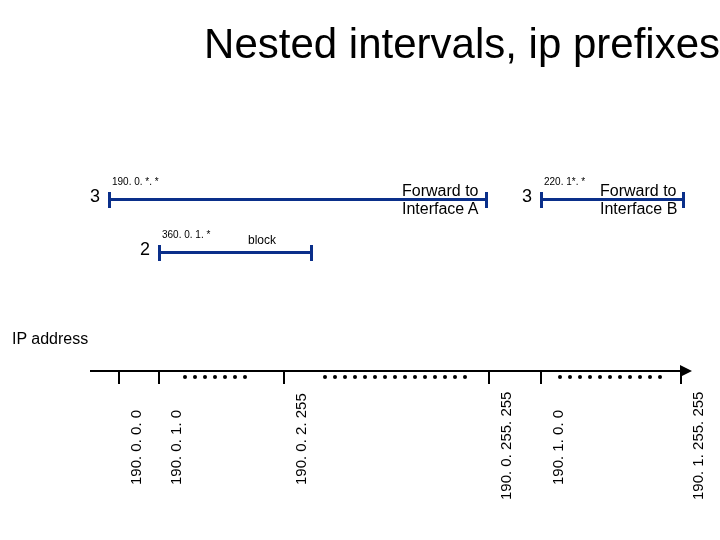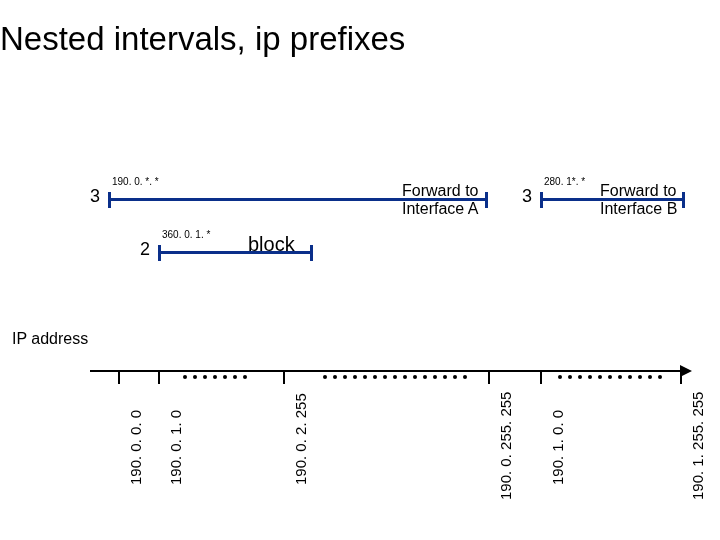--- a/index.html
+++ b/index.html
@@ -1,34 +1,34 @@
 <!DOCTYPE html>
 <html><head>
   <meta charset="utf-8">
   <style>
     * { margin: 0; padding: 0; box-sizing: border-box; }
     body { width: 720px; height: 540px; background: #fff; font-family: Arial, Helvetica, sans-serif; position: relative; overflow: hidden; }
 
-    .title { position: absolute; top: 20px; left: 0; right: 0; text-align: left; font-size: 33px; color: #000; }
+    .title { position: absolute; top: 20px; left: 0; right: 0; text-align: right; font-size: 42px; color: #000; }
 
     .interval { position: absolute; }
     .interval .len { position: absolute; left: -18px; top: -6px; font-size: 18px; color: #000; }
     .interval .bar { position: absolute; top: 6px; height: 3px; background: #0a2f8a; }
     .interval .bar::before,
     .interval .bar::after { content: ""; position: absolute; width: 3px; height: 16px; background: #0a2f8a; top: -6px; }
     .interval .bar::before { left: 0; }
     .interval .bar::after { right: 0; }
     .interval .lbl { position: absolute; left: 4px; top: -16px; font-size: 10px; color: #000; white-space: nowrap; }
 
     .int1 { left: 108px; top: 192px; }
     .int1 .bar { width: 380px; }
     .forwardA { position: absolute; left: 402px; top: 182px; font-size: 16px; color: #000; }
     .int2 { left: 158px; top: 245px; }
     .int2 .bar { width: 155px; }
-    .block { position: absolute; left: 248px; top: 233px; font-size: 20px; color: #000; }
+    .block { position: absolute; left: 248px; top: 233px; font-size: 12px; color: #000; }
 
     .int3 { left: 540px; top: 192px; }
     .int3 .bar { width: 145px; }
     .forwardB { position: absolute; left: 600px; top: 182px; font-size: 16px; color: #000; }
 
     .ipaddr { position: absolute; left: 12px; top: 330px; font-size: 16px; color: #000; }
 
     .axis { position: absolute; left: 90px; top: 370px; width: 600px; height: 2px; background: #000; }
     .axis::after { content: ""; position: absolute; right: -2px; top: -5px; width: 0; height: 0; border-left: 12px solid #000; border-top: 6px solid transparent; border-bottom: 6px solid transparent; }
 
@@ -55,21 +55,21 @@
 
 <div class="interval int2">
   <span class="len">2</span>
   <span class="lbl">360. 0. 1. *</span>
   <div class="bar"></div>
 </div>
 <div class="block">block</div>
 
 <div class="interval int3">
   <span class="len">3</span>
-  <span class="lbl">280. 1*. *</span>
+  <span class="lbl">220. 1*. *</span>
   <div class="bar"></div>
 </div>
 <div class="forwardB">
   <span style="white-space: pre-line; display:inline-block;">Forward to
 Interface B</span>
 </div>
 
 <div class="ipaddr">IP address</div>
 
 <div class="axis"></div>

